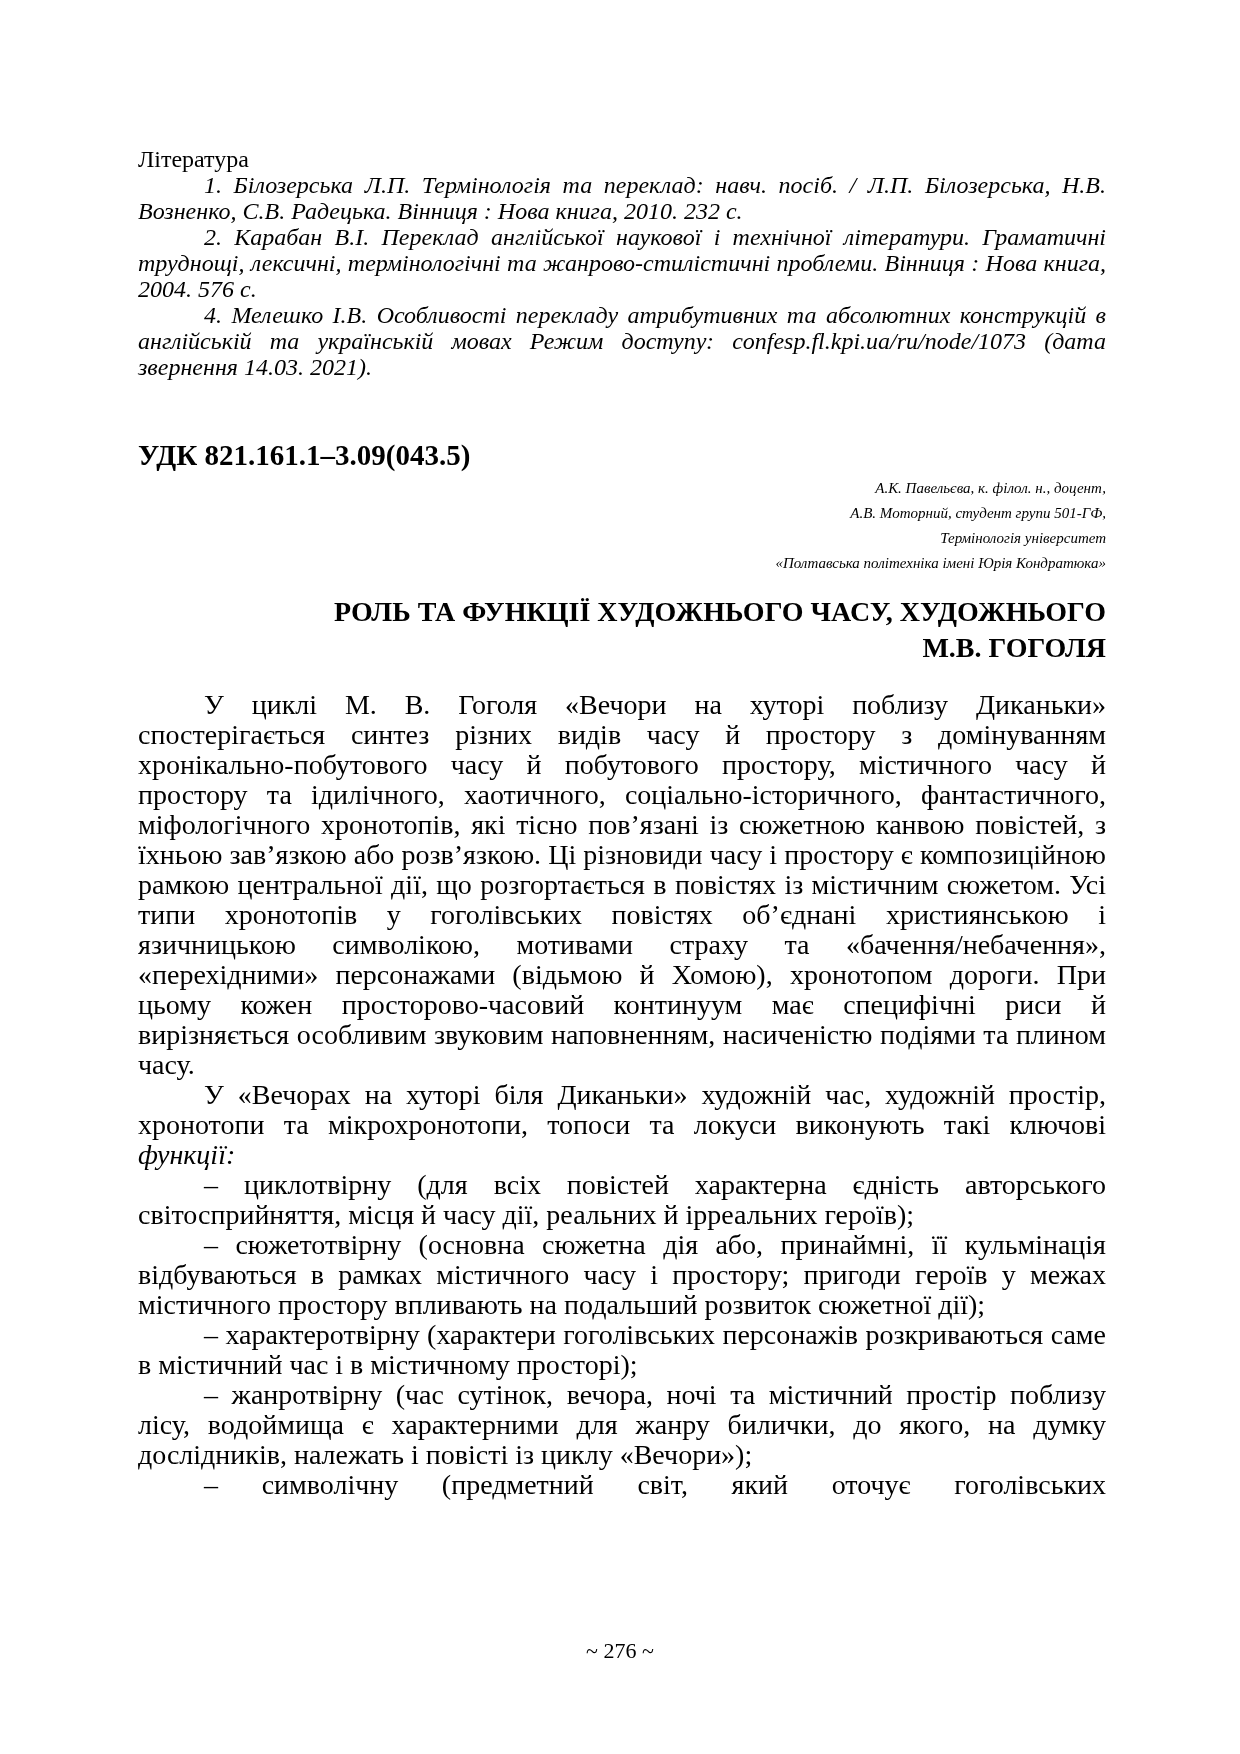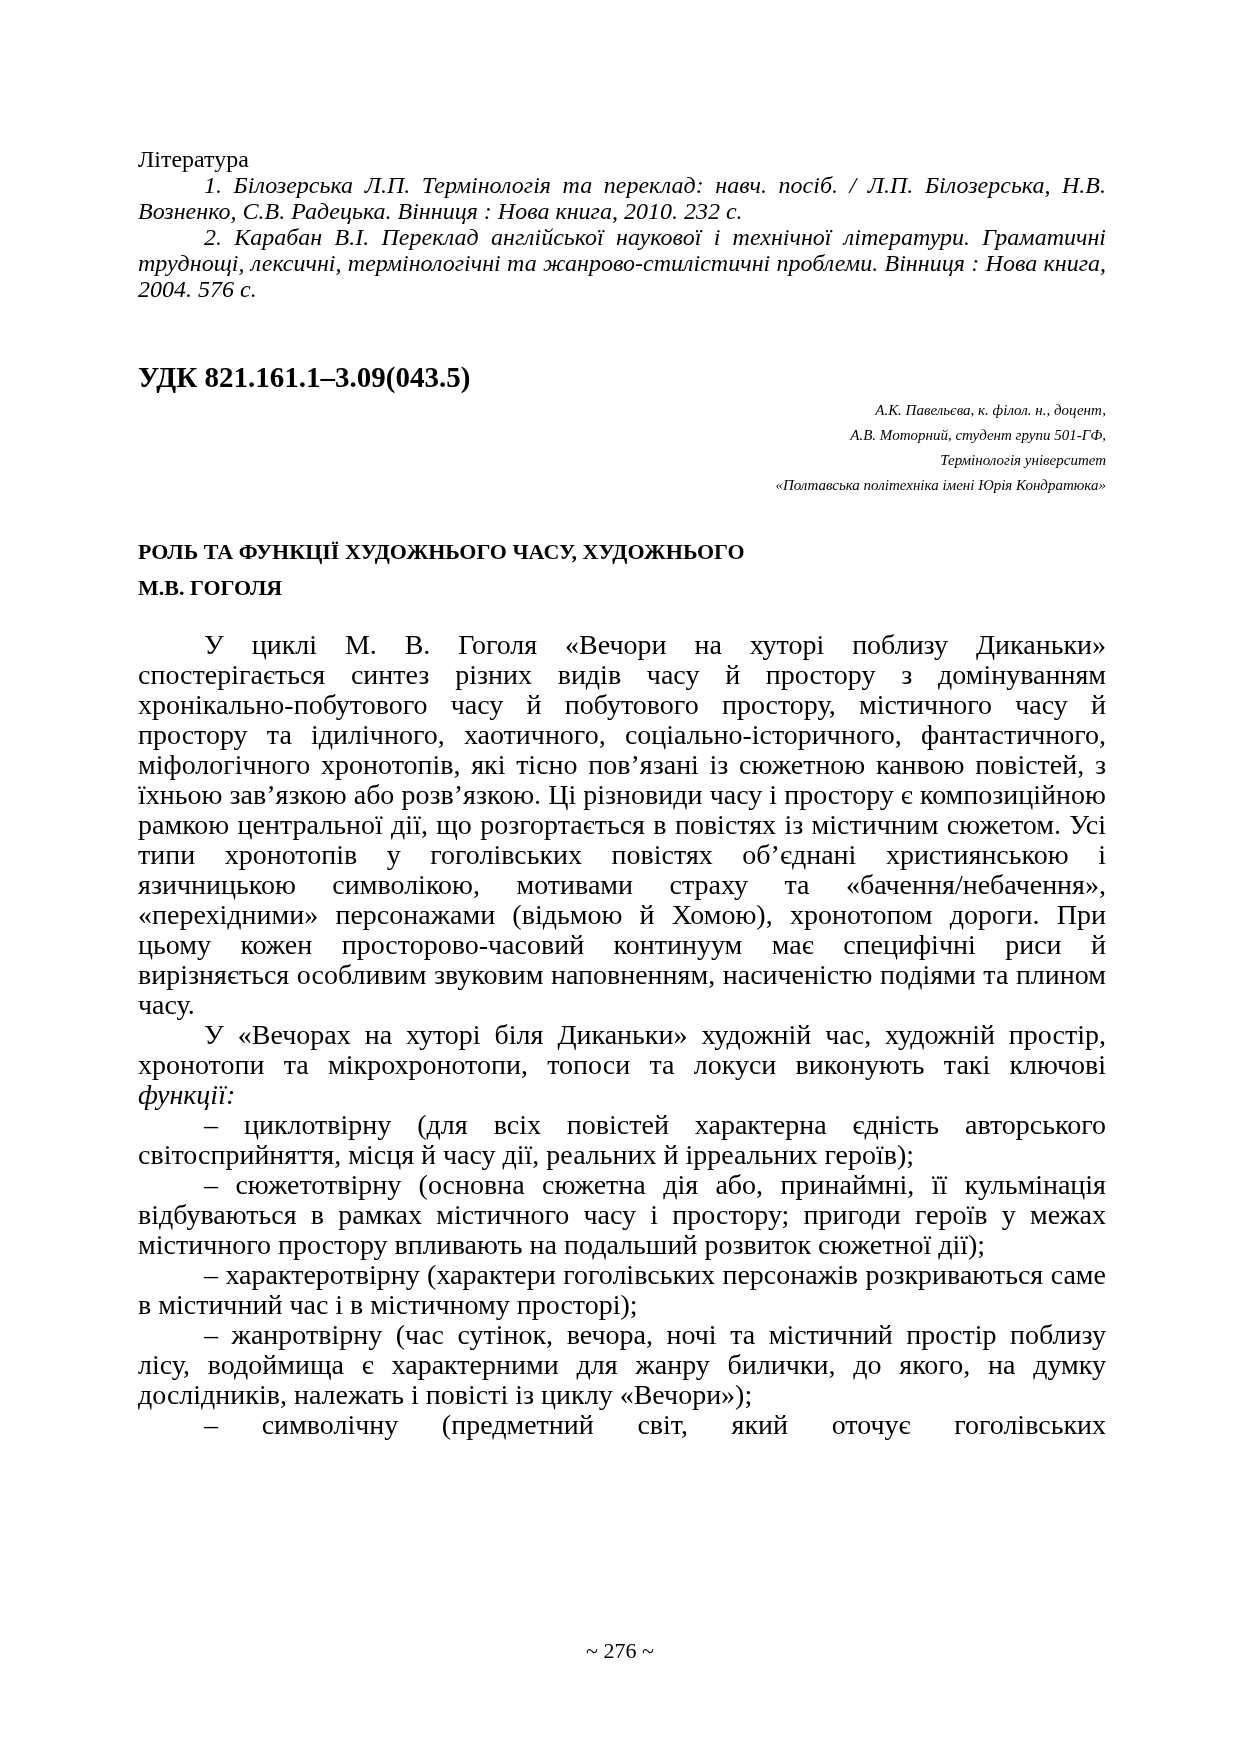--- a/index.html
+++ b/index.html
@@ -37,24 +37,24 @@
     line-height: 30px;
   }
   .authors {
     margin-top: 6px;
     text-align: right;
     font-style: italic;
     font-size: 15px;
     line-height: 25px;
   }
   .title {
-    margin-top: 36px;
-    text-align: left;
+    margin-top: 18px;
+    text-align: right;
     font-weight: bold;
-    font-size: 22px;
+    font-size: 28px;
     line-height: 36px;
   }
   .body-block { margin-top: 24px; }
   .para {
     text-align: justify;
     text-indent: 66px;
     font-size: 28px;
     line-height: 30px;
   }
   .para .it { font-style: italic; }
@@ -71,20 +71,21 @@
 </style>
 </head>
 <body>
 
 <div class="page">
 
   <div>
     <div class="lit-heading">Література</div>
     <p class="ref">1. Білозерська Л.П.  Термінологія та переклад: навч. посіб. / Л.П. Білозерська, Н.В. Возненко, С.В. Радецька. Вінниця : Нова книга, 2010. 232 с.</p>
     <p class="ref">2. Карабан В.І.  Переклад англійської наукової і технічної літератури. Граматичні труднощі, лексичні, термінологічні та жанрово-стилістичні проблеми. Вінниця : Нова книга, 2004. 576 с.</p>
+    <p class="ref">4. Мелешко І.В.  Особливості перекладу атрибутивних та абсолютних конструкцій в англійській та українській мовах Режим доступу: confesp.fl.kpi.ua/ru/node/1073 (дата звернення 14.03. 2021).</p>
   </div>
 
   <div class="udk">УДК 821.161.1–3.09(043.5)</div>
 
   <div class="authors">
     <div>А.К. Павельєва, к. філол. н., доцент,</div>
     <div>А.В. Моторний, студент групи 501-ГФ,</div>
     <div>Термінологія університет</div>
     <div>«Полтавська політехніка імені Юрія Кондратюка»</div>
   </div>

